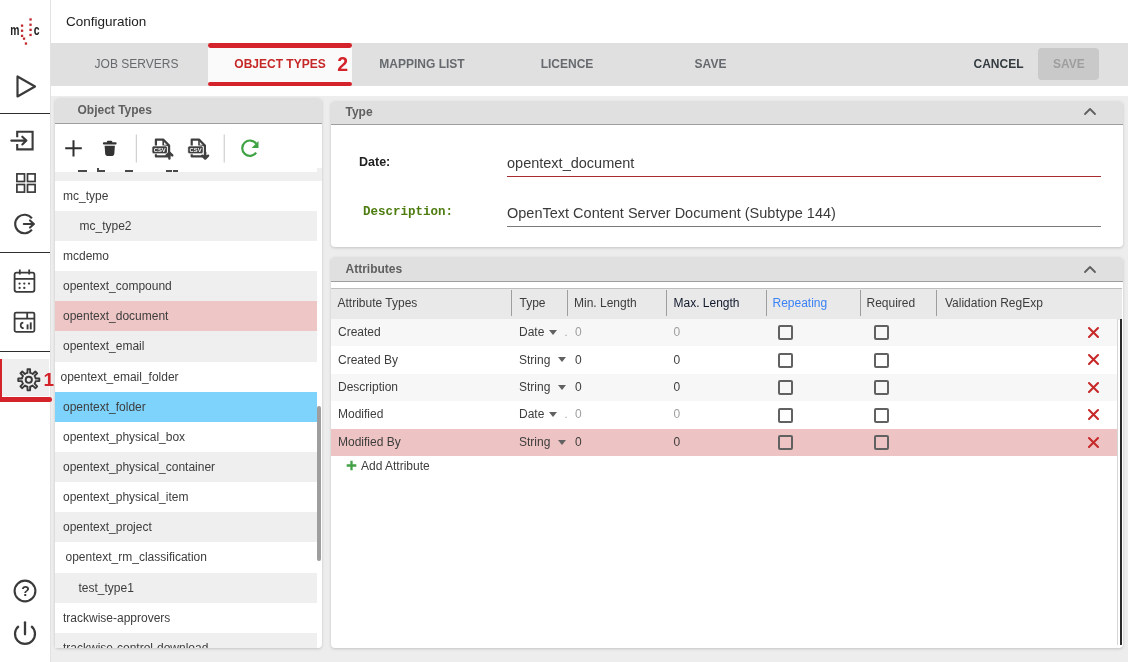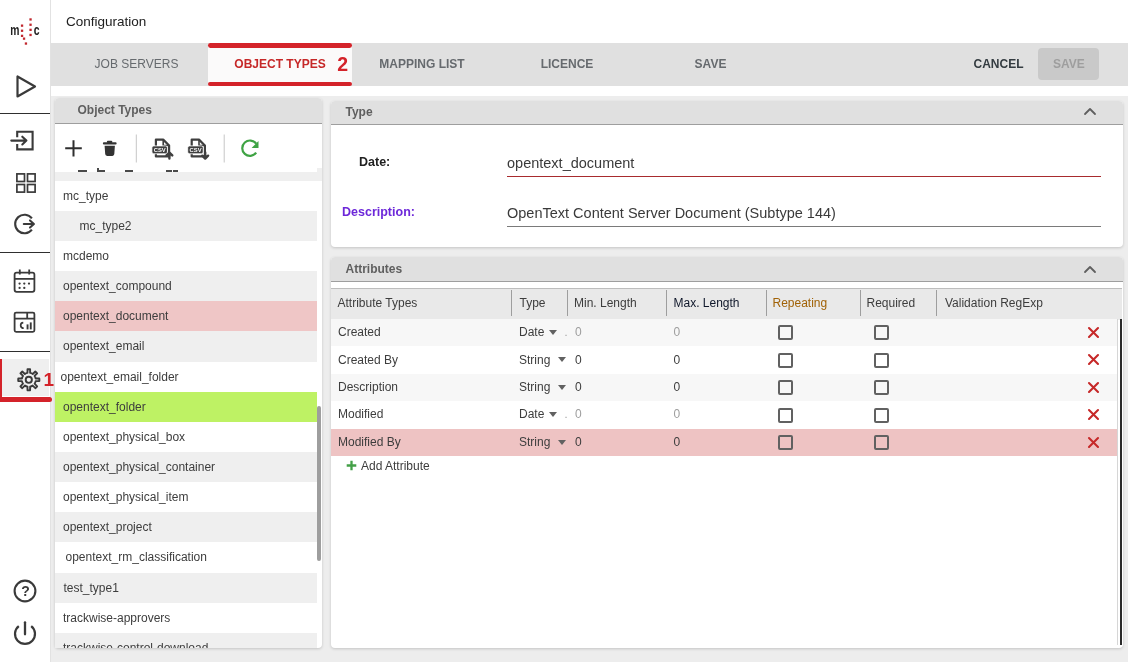--- a/index.html
+++ b/index.html
@@ -158,27 +158,27 @@
     <div style="height:30.17px;background:#efefef;"></div>
   </div>
   <div id="rows">
       <div style="height:30.17px;background:#fff;width:262px;font-size:12px;color:#3d3d3d;line-height:30.17px;padding-left:8.5px;box-sizing:border-box;">mc_type</div>
       <div style="height:30.17px;background:#efefef;width:262px;font-size:12px;color:#3d3d3d;line-height:30.17px;padding-left:25px;box-sizing:border-box;">mc_type2</div>
       <div style="height:30.17px;background:#fff;width:262px;font-size:12px;color:#3d3d3d;line-height:30.17px;padding-left:8.5px;box-sizing:border-box;">mcdemo</div>
       <div style="height:30.17px;background:#efefef;width:262px;font-size:12px;color:#3d3d3d;line-height:30.17px;padding-left:8.5px;box-sizing:border-box;">opentext_compound</div>
       <div style="height:30.17px;background:#efc6c6;width:262px;font-size:12px;color:#3d3d3d;line-height:30.17px;padding-left:8.5px;box-sizing:border-box;">opentext_document</div>
       <div style="height:30.17px;background:#efefef;width:262px;font-size:12px;color:#3d3d3d;line-height:30.17px;padding-left:8.5px;box-sizing:border-box;">opentext_email</div>
       <div style="height:30.17px;background:#fff;width:262px;font-size:12px;color:#3d3d3d;line-height:30.17px;padding-left:6px;box-sizing:border-box;">opentext_email_folder</div>
-      <div style="height:30.17px;background:#bef264;width:262px;font-size:12px;color:#3d3d3d;line-height:30.17px;padding-left:8.5px;box-sizing:border-box;">opentext_folder</div>
+      <div style="height:30.17px;background:#7dd3fc;width:262px;font-size:12px;color:#3d3d3d;line-height:30.17px;padding-left:8.5px;box-sizing:border-box;">opentext_folder</div>
       <div style="height:30.17px;background:#fff;width:262px;font-size:12px;color:#3d3d3d;line-height:30.17px;padding-left:8.5px;box-sizing:border-box;">opentext_physical_box</div>
       <div style="height:30.17px;background:#efefef;width:262px;font-size:12px;color:#3d3d3d;line-height:30.17px;padding-left:8.5px;box-sizing:border-box;">opentext_physical_container</div>
       <div style="height:30.17px;background:#fff;width:262px;font-size:12px;color:#3d3d3d;line-height:30.17px;padding-left:8.5px;box-sizing:border-box;">opentext_physical_item</div>
       <div style="height:30.17px;background:#efefef;width:262px;font-size:12px;color:#3d3d3d;line-height:30.17px;padding-left:8.5px;box-sizing:border-box;">opentext_project</div>
       <div style="height:30.17px;background:#fff;width:262px;font-size:12px;color:#3d3d3d;line-height:30.17px;padding-left:11px;box-sizing:border-box;">opentext_rm_classification</div>
-      <div style="height:30.17px;background:#efefef;width:262px;font-size:12px;color:#3d3d3d;line-height:30.17px;padding-left:9px;box-sizing:border-box;">test_type1</div>
+      <div style="height:30.17px;background:#efefef;width:262px;font-size:12px;color:#3d3d3d;line-height:30.17px;padding-left:24px;box-sizing:border-box;">test_type1</div>
       <div style="height:30.17px;background:#fff;width:262px;font-size:12px;color:#3d3d3d;line-height:30.17px;padding-left:8.5px;box-sizing:border-box;">trackwise-approvers</div>
       <div style="height:30.17px;background:#efefef;width:262px;font-size:12px;color:#3d3d3d;line-height:30.17px;padding-left:8.5px;box-sizing:border-box;">trackwise-control-download</div>
     </div>
 </div>
 
 <div class="abs" style="left:54.5px;top:168px;width:262px;height:4px;background:#fff;"></div>
 <div class="abs" style="left:78.3px;top:170px;width:8.5px;height:1.7px;background:#4a4a4a;"></div>
 <div class="abs" style="left:96.9px;top:168px;width:2px;height:3.6px;background:#4a4a4a;"></div>
 <div class="abs" style="left:99px;top:169.9px;width:5.8px;height:1.7px;background:#4a4a4a;"></div>
 <div class="abs" style="left:125.3px;top:170px;width:7.3px;height:1.7px;background:#4a4a4a;"></div>
@@ -191,37 +191,37 @@
 <div class="abs" style="left:330.5px;top:100.5px;width:792px;height:23px;background:#e0e0e0;border-bottom:1.5px solid #9e9e9e;border-radius:4px 4px 0 0;"></div>
 <div class="abs" style="left:345.5px;top:105px;height:14px;line-height:14px;font-size:12px;font-weight:bold;color:#5f5f5f;">Type</div>
 <svg class="abs" style="left:1083px;top:107px;" width="14" height="9" viewBox="0 0 14 9">
     <path d="M2,7 L7,2 L12,7" fill="none" stroke="#5f5f5f" stroke-width="1.8" stroke-linecap="round" stroke-linejoin="round"></path>
   </svg>
 
 <div class="abs" style="left:359px;top:155px;height:15px;line-height:15px;font-size:12.5px;font-weight:bold;color:#212121;">Date:</div>
 <div class="abs" style="left:507px;top:154.5px;height:16px;line-height:16px;font-size:14.5px;color:#3a3a3a;">opentext_document</div>
 <div class="abs" style="left:506.5px;top:175.6px;width:594px;height:1.6px;background:#a82b2e;"></div>
 
-<div class="abs" style="left:342px;top:205px;height:15px;line-height:15px;font-size:12.5px;font-weight:bold;color:#6d28d9;">Description:</div>
+<div class="abs" style="left:363px;top:205px;height:15px;line-height:15px;font-size:12.5px;font-weight:bold;color:#4d7c0f;font-family:Liberation Mono, monospace;">Description:</div>
 <div class="abs" style="left:507px;top:204.5px;height:16px;line-height:16px;font-size:14.5px;color:#3a3a3a;">OpenText Content Server Document (Subtype 144)</div>
 <div class="abs" style="left:506.5px;top:225.8px;width:594px;height:1.2px;background:#7a7a7a;"></div>
 
 <div class="abs" style="left:330.5px;top:257px;width:792px;height:390.5px;background:#fff;border-radius:4px;box-shadow:0 1px 3px rgba(0,0,0,0.18);"></div>
 <div class="abs" style="left:330.5px;top:257px;width:792px;height:23.5px;background:#e0e0e0;border-bottom:1.5px solid #9e9e9e;border-radius:4px 4px 0 0;"></div>
 <div class="abs" style="left:345.5px;top:262px;height:14px;line-height:14px;font-size:12px;font-weight:bold;color:#5f5f5f;">Attributes</div>
 <svg class="abs" style="left:1083px;top:265px;" width="14" height="9" viewBox="0 0 14 9">
     <path d="M2,7 L7,2 L12,7" fill="none" stroke="#5f5f5f" stroke-width="1.8" stroke-linecap="round" stroke-linejoin="round"></path>
   </svg>
 
 <div class="abs" style="left:330.5px;top:287.5px;width:791px;height:31.5px;background:#e9e9e9;border-top:1px solid #bdbdbd;"></div>
 <div class="abs" style="left:337.5px;top:295.5px;height:15px;line-height:15px;font-size:12px;color:#3d3d3d;">Attribute Types</div>
 <div class="abs" style="left:519.5px;top:295.5px;height:15px;line-height:15px;font-size:12px;color:#3d3d3d;">Type</div>
 <div class="abs" style="left:574px;top:295.5px;height:15px;line-height:15px;font-size:12px;color:#3d3d3d;">Min. Length</div>
 <div class="abs" style="left:673.5px;top:295.5px;height:15px;line-height:15px;font-size:12px;color:#0f172a;">Max. Length</div>
-<div class="abs" style="left:772.5px;top:295.5px;height:15px;line-height:15px;font-size:12px;color:#a16207;">Repeating</div>
+<div class="abs" style="left:772.5px;top:295.5px;height:15px;line-height:15px;font-size:12px;color:#3b82f6;">Repeating</div>
 <div class="abs" style="left:866.5px;top:295.5px;height:15px;line-height:15px;font-size:12px;color:#3d3d3d;">Required</div>
 <div class="abs" style="left:945px;top:295.5px;height:15px;line-height:15px;font-size:12px;color:#3d3d3d;">Validation RegExp</div>
 <div class="abs" style="left:511px;top:290px;width:1px;height:26px;background:#9e9e9e;"></div>
 <div class="abs" style="left:567px;top:290px;width:1px;height:26px;background:#9e9e9e;"></div>
 <div class="abs" style="left:666px;top:290px;width:1px;height:26px;background:#9e9e9e;"></div>
 <div class="abs" style="left:765.5px;top:290px;width:1px;height:26px;background:#9e9e9e;"></div>
 <div class="abs" style="left:860px;top:290px;width:1px;height:26px;background:#9e9e9e;"></div>
 <div class="abs" style="left:936px;top:290px;width:1px;height:26px;background:#9e9e9e;"></div>
 
 <div id="tablerows">

